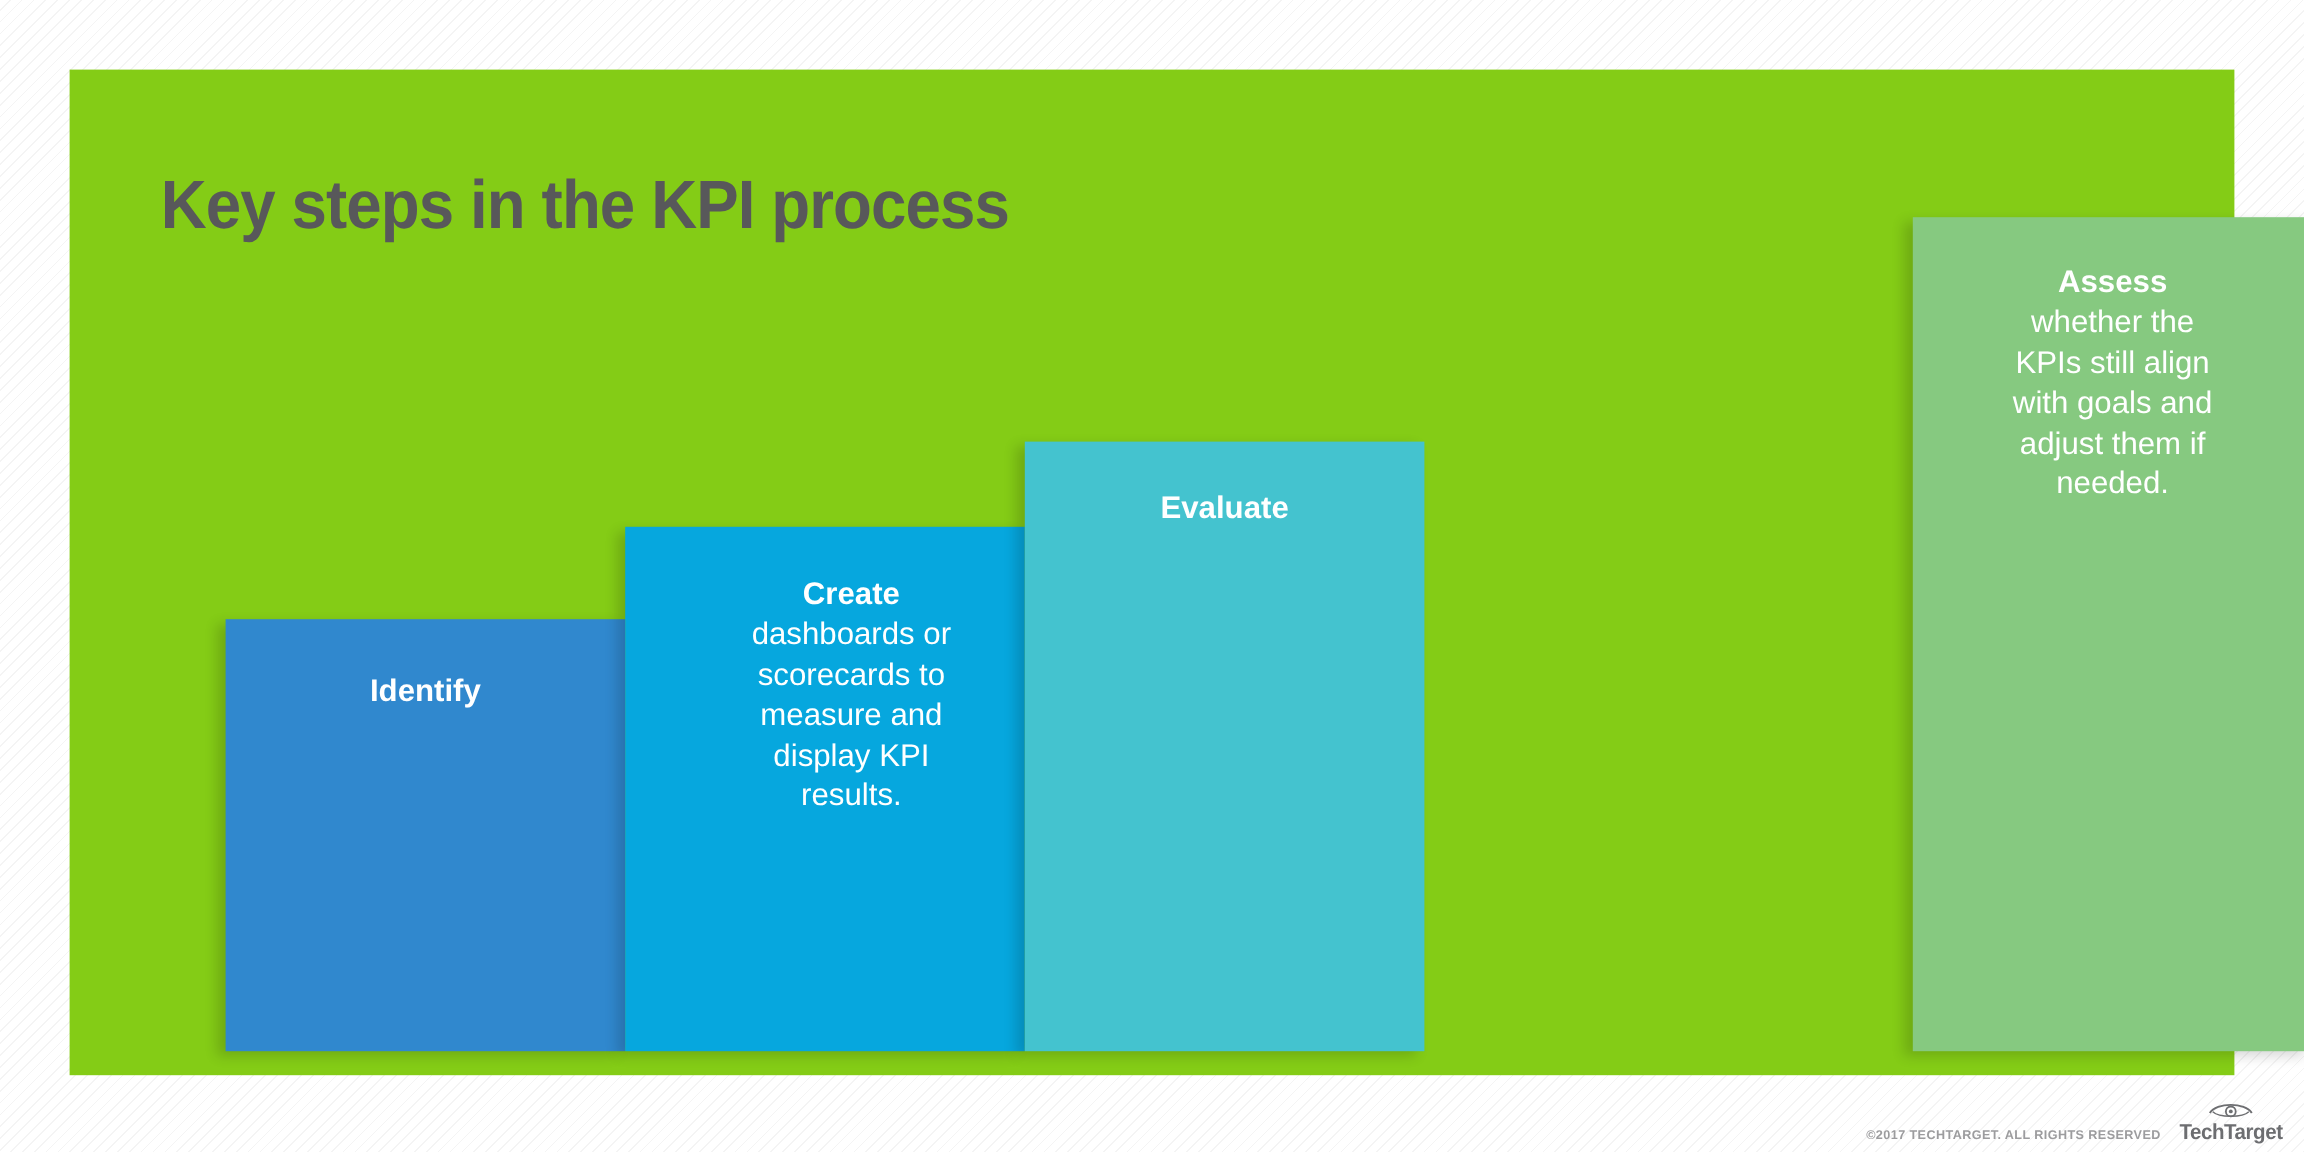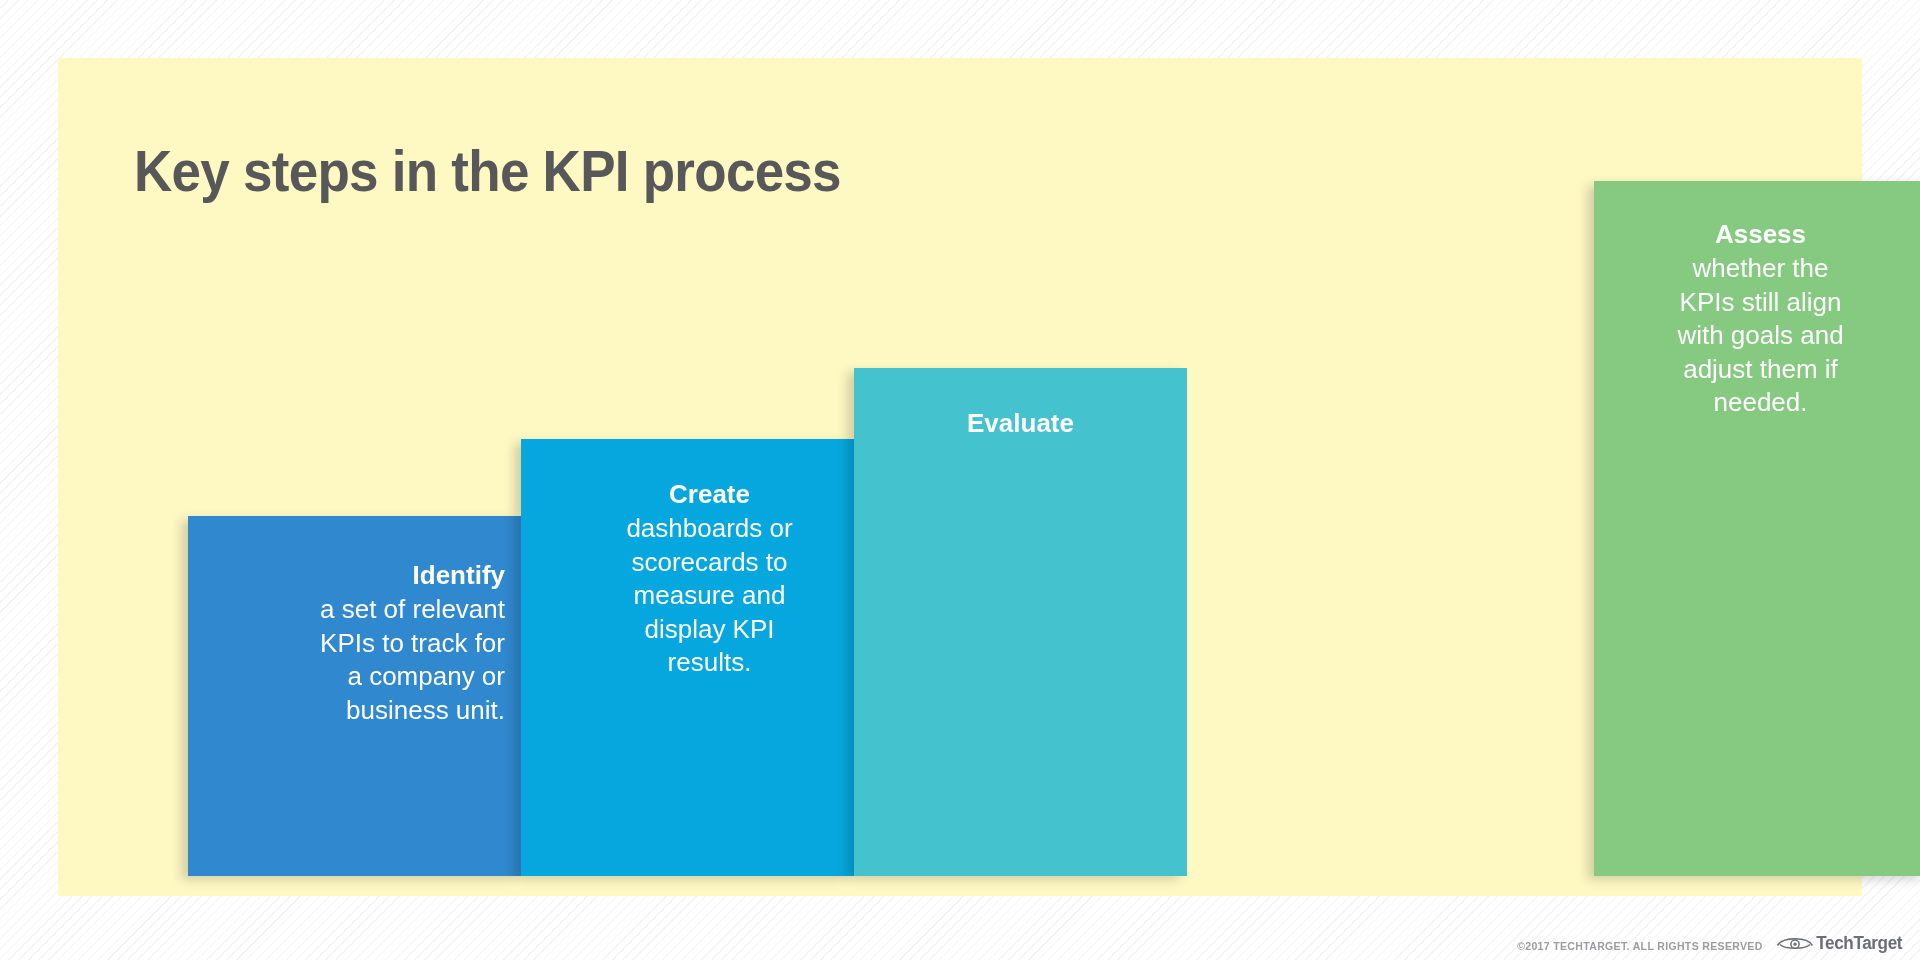--- a/index.html
+++ b/index.html
@@ -24,21 +24,21 @@
     position: relative;
   }
 
   
   #card {
     position: absolute;
     left: 58px;
     top: 58px;
     width: 1804px;
     height: 838px;
-    background: #fef9c3;
+    background: #84cc16;
   }
 
   
   #title {
     position: absolute;
     left: 76px;
     top: 80px;
     font-family: "Liberation Sans", sans-serif;
     font-weight: 700;
     font-size: 57px;
@@ -88,21 +88,21 @@
     white-space: pre-line;
   }
 
   
   #bar-1 { left: 58px;   height: 360px; }
   #bar-2 { left: 391px;  height: 437px; }
   #bar-3 { left: 724px;  height: 508px; }
   #bar-4 { left: 1057px; height: 578px; }
   #bar-5 { left: 1464px; height: 695px; }
 
-  #bar-1 .bar-inner { padding-top: 42px; text-align: right; }
+  #bar-1 .bar-inner { padding-top: 42px; }
   #bar-2 .bar-inner { padding-top: 38px; margin-left: 44px; }
   #bar-3 .bar-inner { padding-top: 38px; }
   #bar-4 .bar-inner { padding-top: 38px; }
   #bar-5 .bar-inner { padding-top: 36px; }
 
   
   #footer {
     position: absolute;
     right: 16px;
     bottom: 8px;
@@ -114,21 +114,21 @@
   #copyright {
     font-size: 10.5px;
     letter-spacing: 0.35px;
     color: #9c9c9e;
     font-weight: 700;
     white-space: nowrap;
   }
 
   #logo {
     display: flex;
-    flex-direction: row;
+    flex-direction: column;
     align-items: center;
     line-height: 1;
   }
 
   #logo-eye { display: block; margin-bottom: 1px; }
 
   #logo-text {
     font-size: 18px;
     font-weight: 700;
     color: #6d6e71;
@@ -141,24 +141,20 @@
 
 <div id="card">
 
   <h1 id="title">Key steps in the KPI process</h1>
 
   <div id="chart">
 
     <div class="bar" id="bar-1" style="background:#3088ce">
       <div class="bar-inner">
         <div class="bar-title">Identify</div>
-        <div class="bar-desc">a set of relevant
-KPIs to track for
-a company or
-business unit.</div>
       </div>
     </div>
 
     <div class="bar" id="bar-2" style="background:#06a7de">
       <div class="bar-inner">
         <div class="bar-title">Create</div>
         <div class="bar-desc">dashboards or
 scorecards to
 measure and
 display KPI

